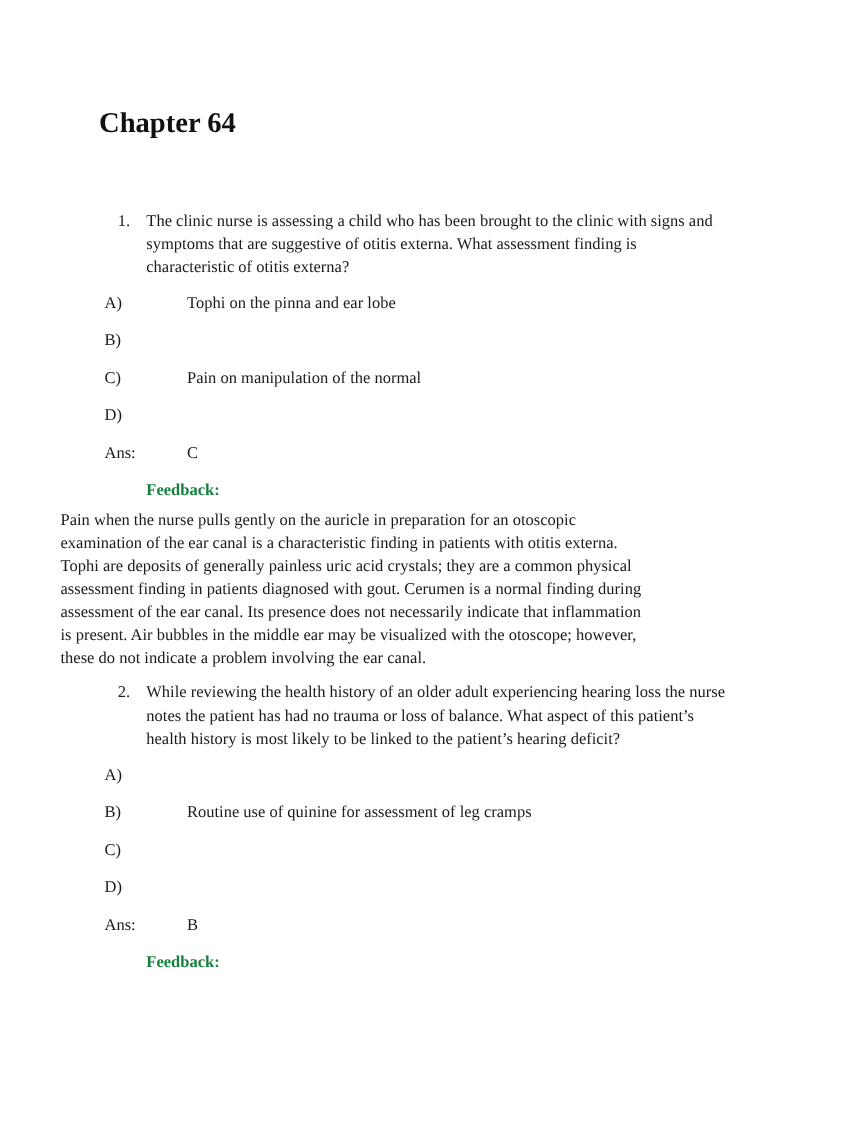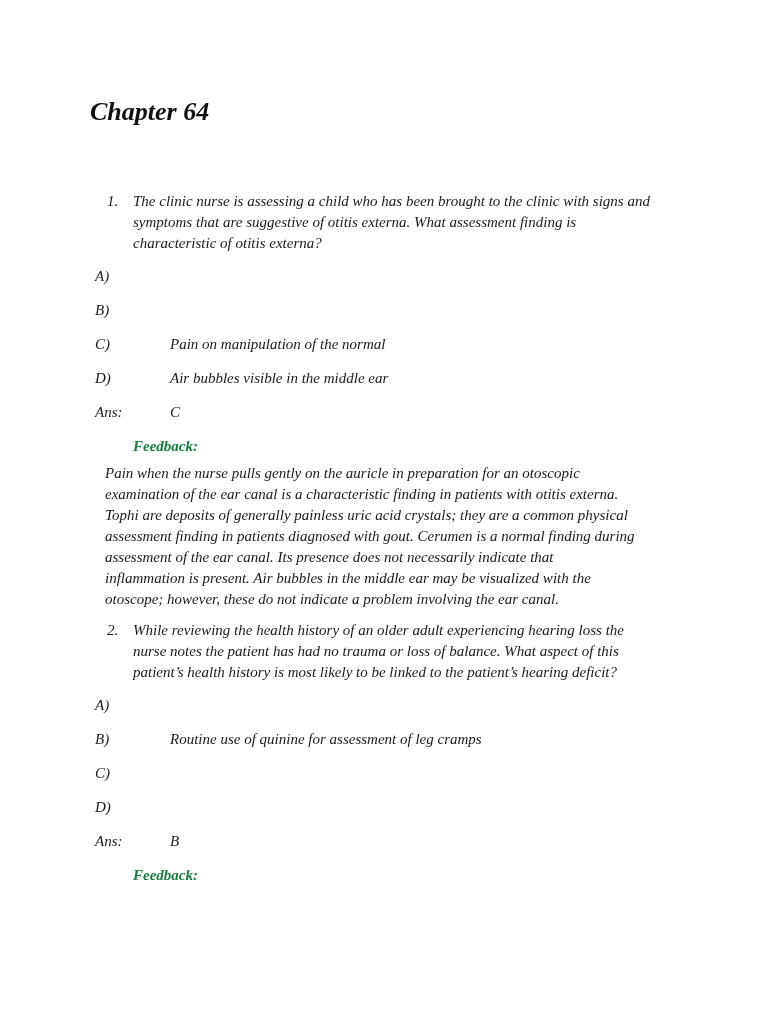--- a/index.html
+++ b/index.html
@@ -10,21 +10,20 @@
   .page {
     position: relative;
     width: 768px;
     height: 1024px;
     background: #ffffff;
     overflow: hidden;
     font-family: "Liberation Serif", "DejaVu Serif", serif;
     color: #1a1a1a;
     font-size: 15px;
     line-height: 21px;
-    font-style: italic;
   }
   .title {
     margin: 97px 0 0 90px;
     font-size: 26px;
     line-height: 30px;
     font-weight: bold;
     color: #111111;
   }
   .q-stem {
     display: flex;
@@ -55,50 +54,50 @@
   .opt-text {
     margin: 0;
     width: 560px;
   }
   .feedback-label {
     margin: 0 0 6px 133px;
     font-weight: bold;
     color: #15803d;
   }
   .feedback-text {
-    margin: 0 0 0 105px;
+    margin: 0 0 0 55px;
     width: 530px;
   }
 </style>
 </head>
 <body>
 
 <div class="page">
 
   <h1 class="title">Chapter 64</h1>
 
   <section>
     <div class="q-stem first">
       <span class="q-num">1.</span>
       <p class="q-text">The clinic nurse is assessing a child who has been brought to the clinic with signs and symptoms that are suggestive of otitis externa. What assessment finding is characteristic of otitis externa?</p>
     </div>
 
     <div class="opt-row">
       <span class="opt-letter">A)</span>
+      <p class="opt-text">Tophi on the pinna and ear lobe</p>
     </div>
     <div class="opt-row">
       <span class="opt-letter">B)</span>
     </div>
     <div class="opt-row">
       <span class="opt-letter">C)</span>
       <p class="opt-text">Pain on manipulation of the normal</p>
     </div>
     <div class="opt-row">
       <span class="opt-letter">D)</span>
-      <p class="opt-text">Air bubbles visible in the middle ear</p>
     </div>
 
     <div class="opt-row">
       <span class="opt-letter">Ans:</span>
       <p class="opt-text">C</p>
     </div>
 
     <p class="feedback-label">Feedback:</p>
     <p class="feedback-text">Pain when the nurse pulls gently on the auricle in preparation for an otoscopic examination of the ear canal is a characteristic finding in patients with otitis externa. Tophi are deposits of generally painless uric acid crystals; they are a common physical assessment finding in patients diagnosed with gout. Cerumen is a normal finding during assessment of the ear canal. Its presence does not necessarily indicate that inflammation is present. Air bubbles in the middle ear may be visualized with the otoscope; however, these do not indicate a problem involving the ear canal.</p>
   </section>

